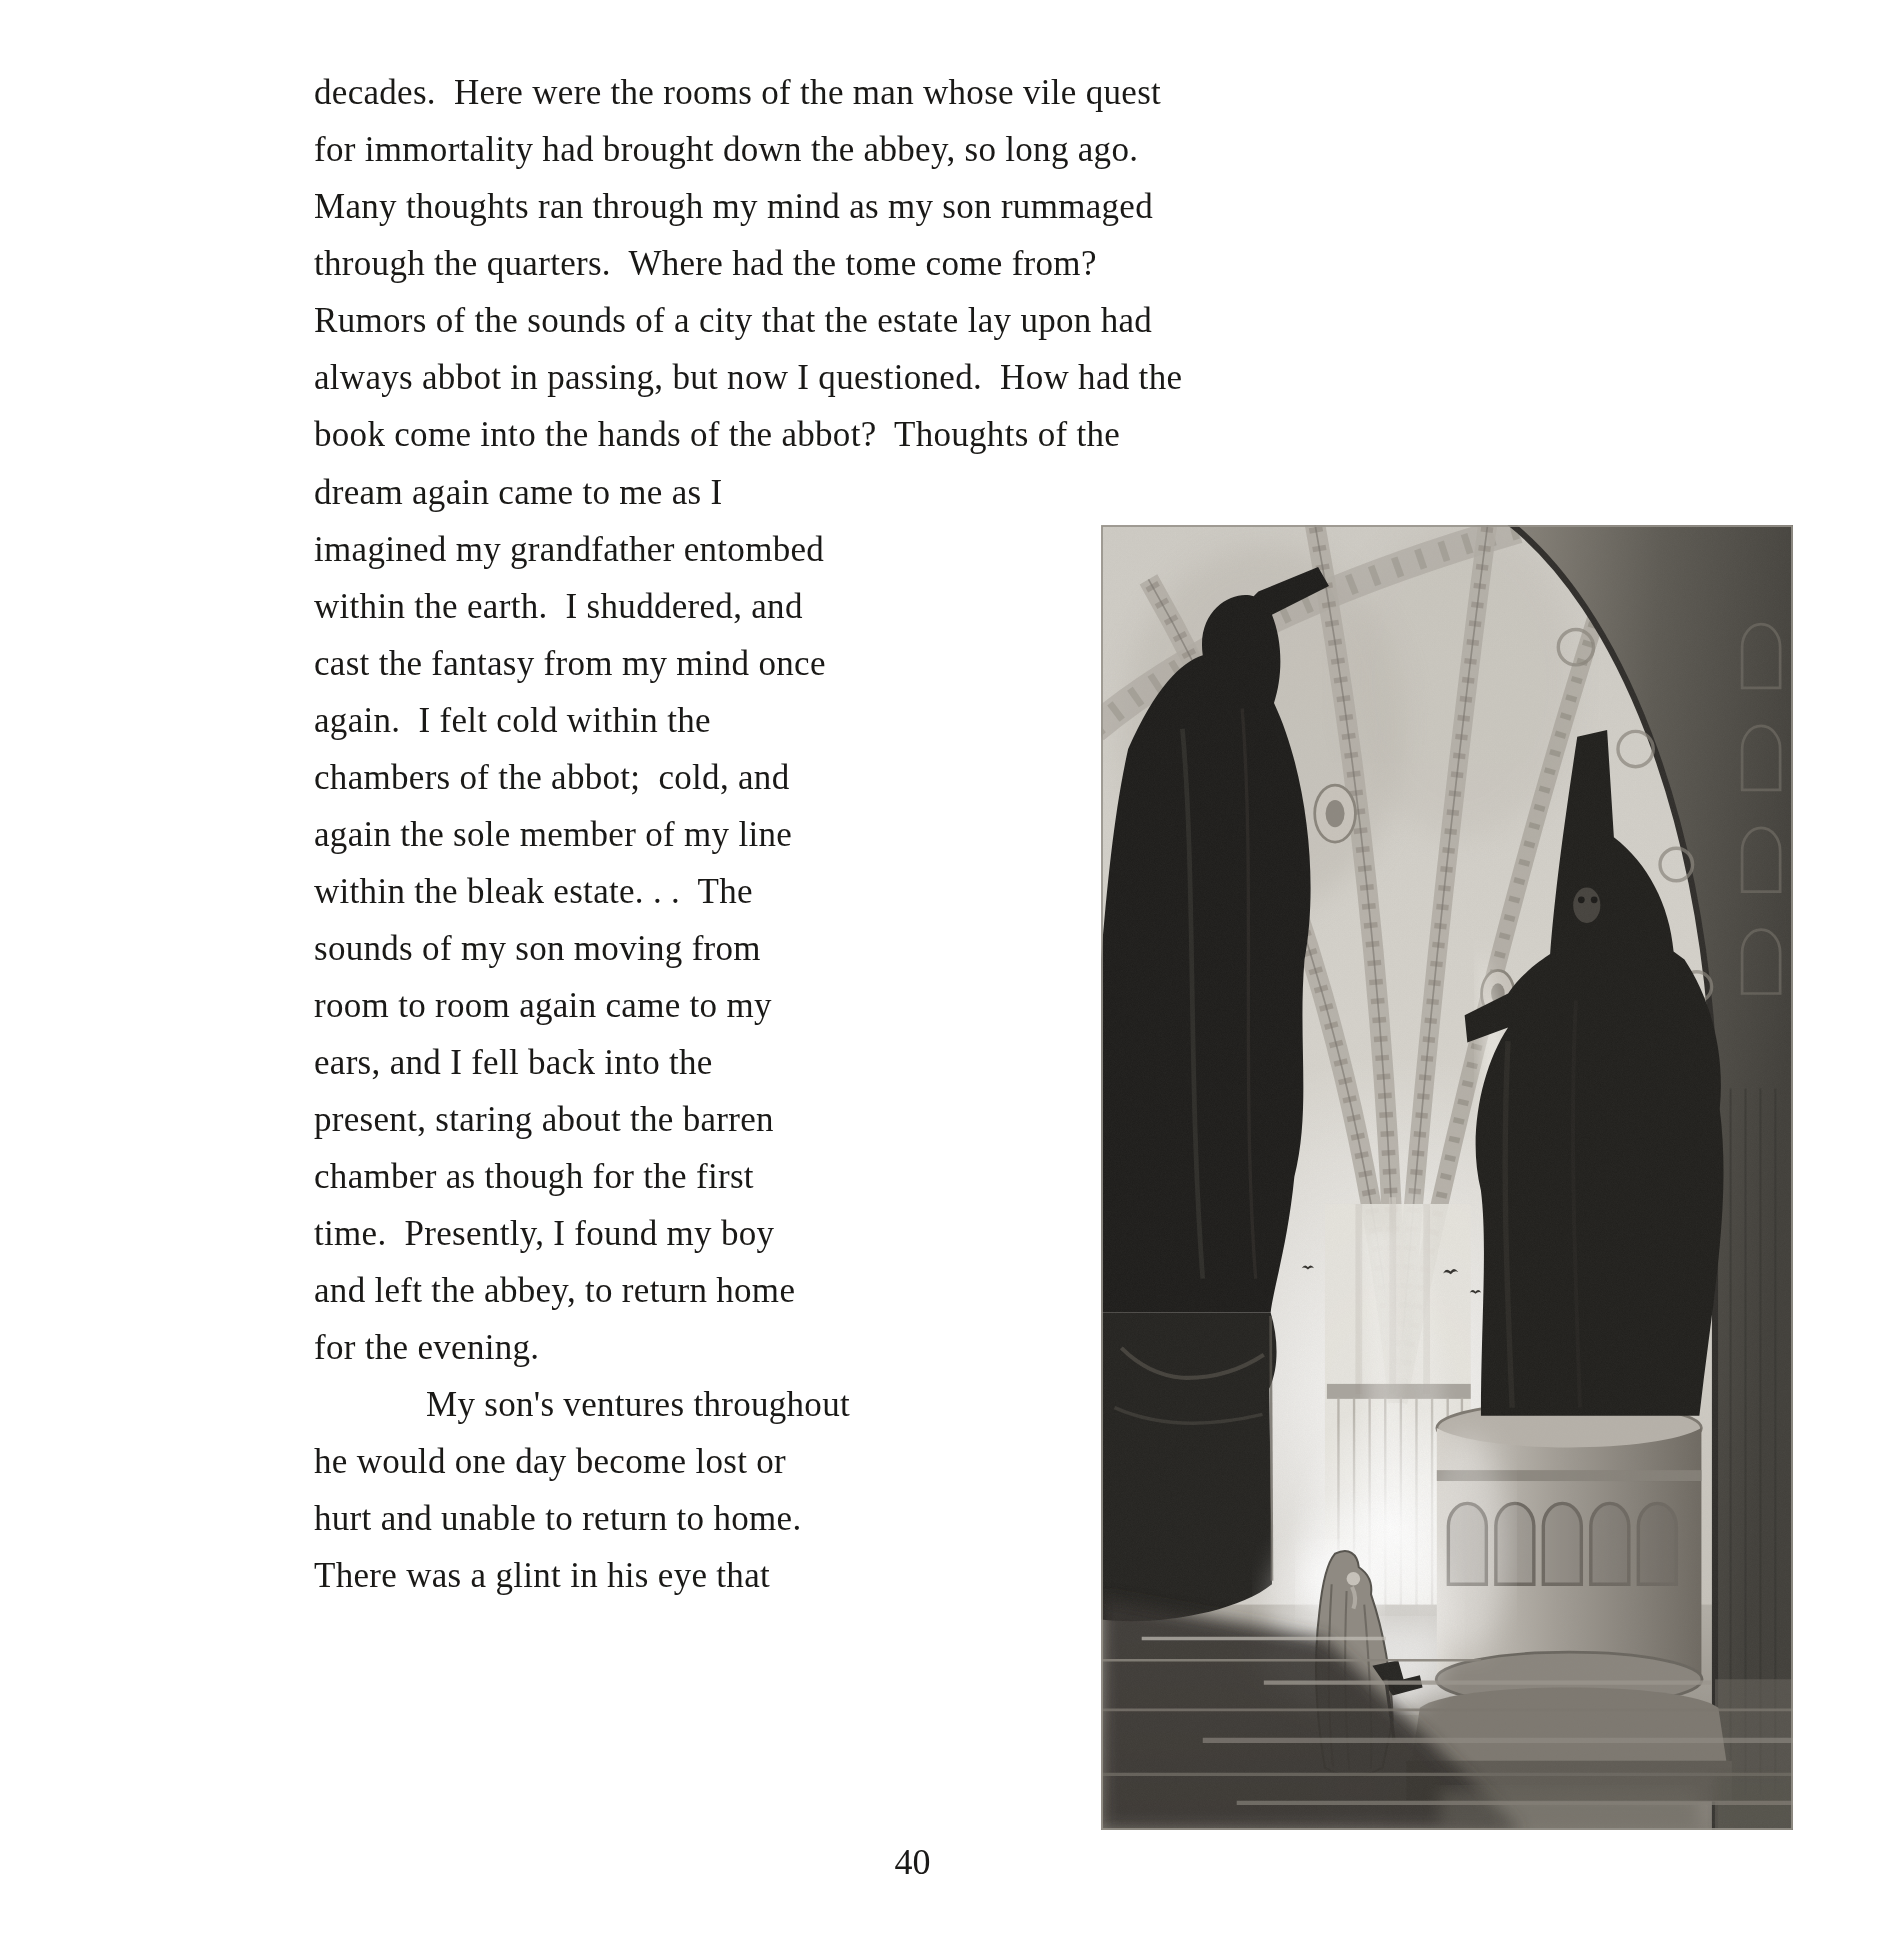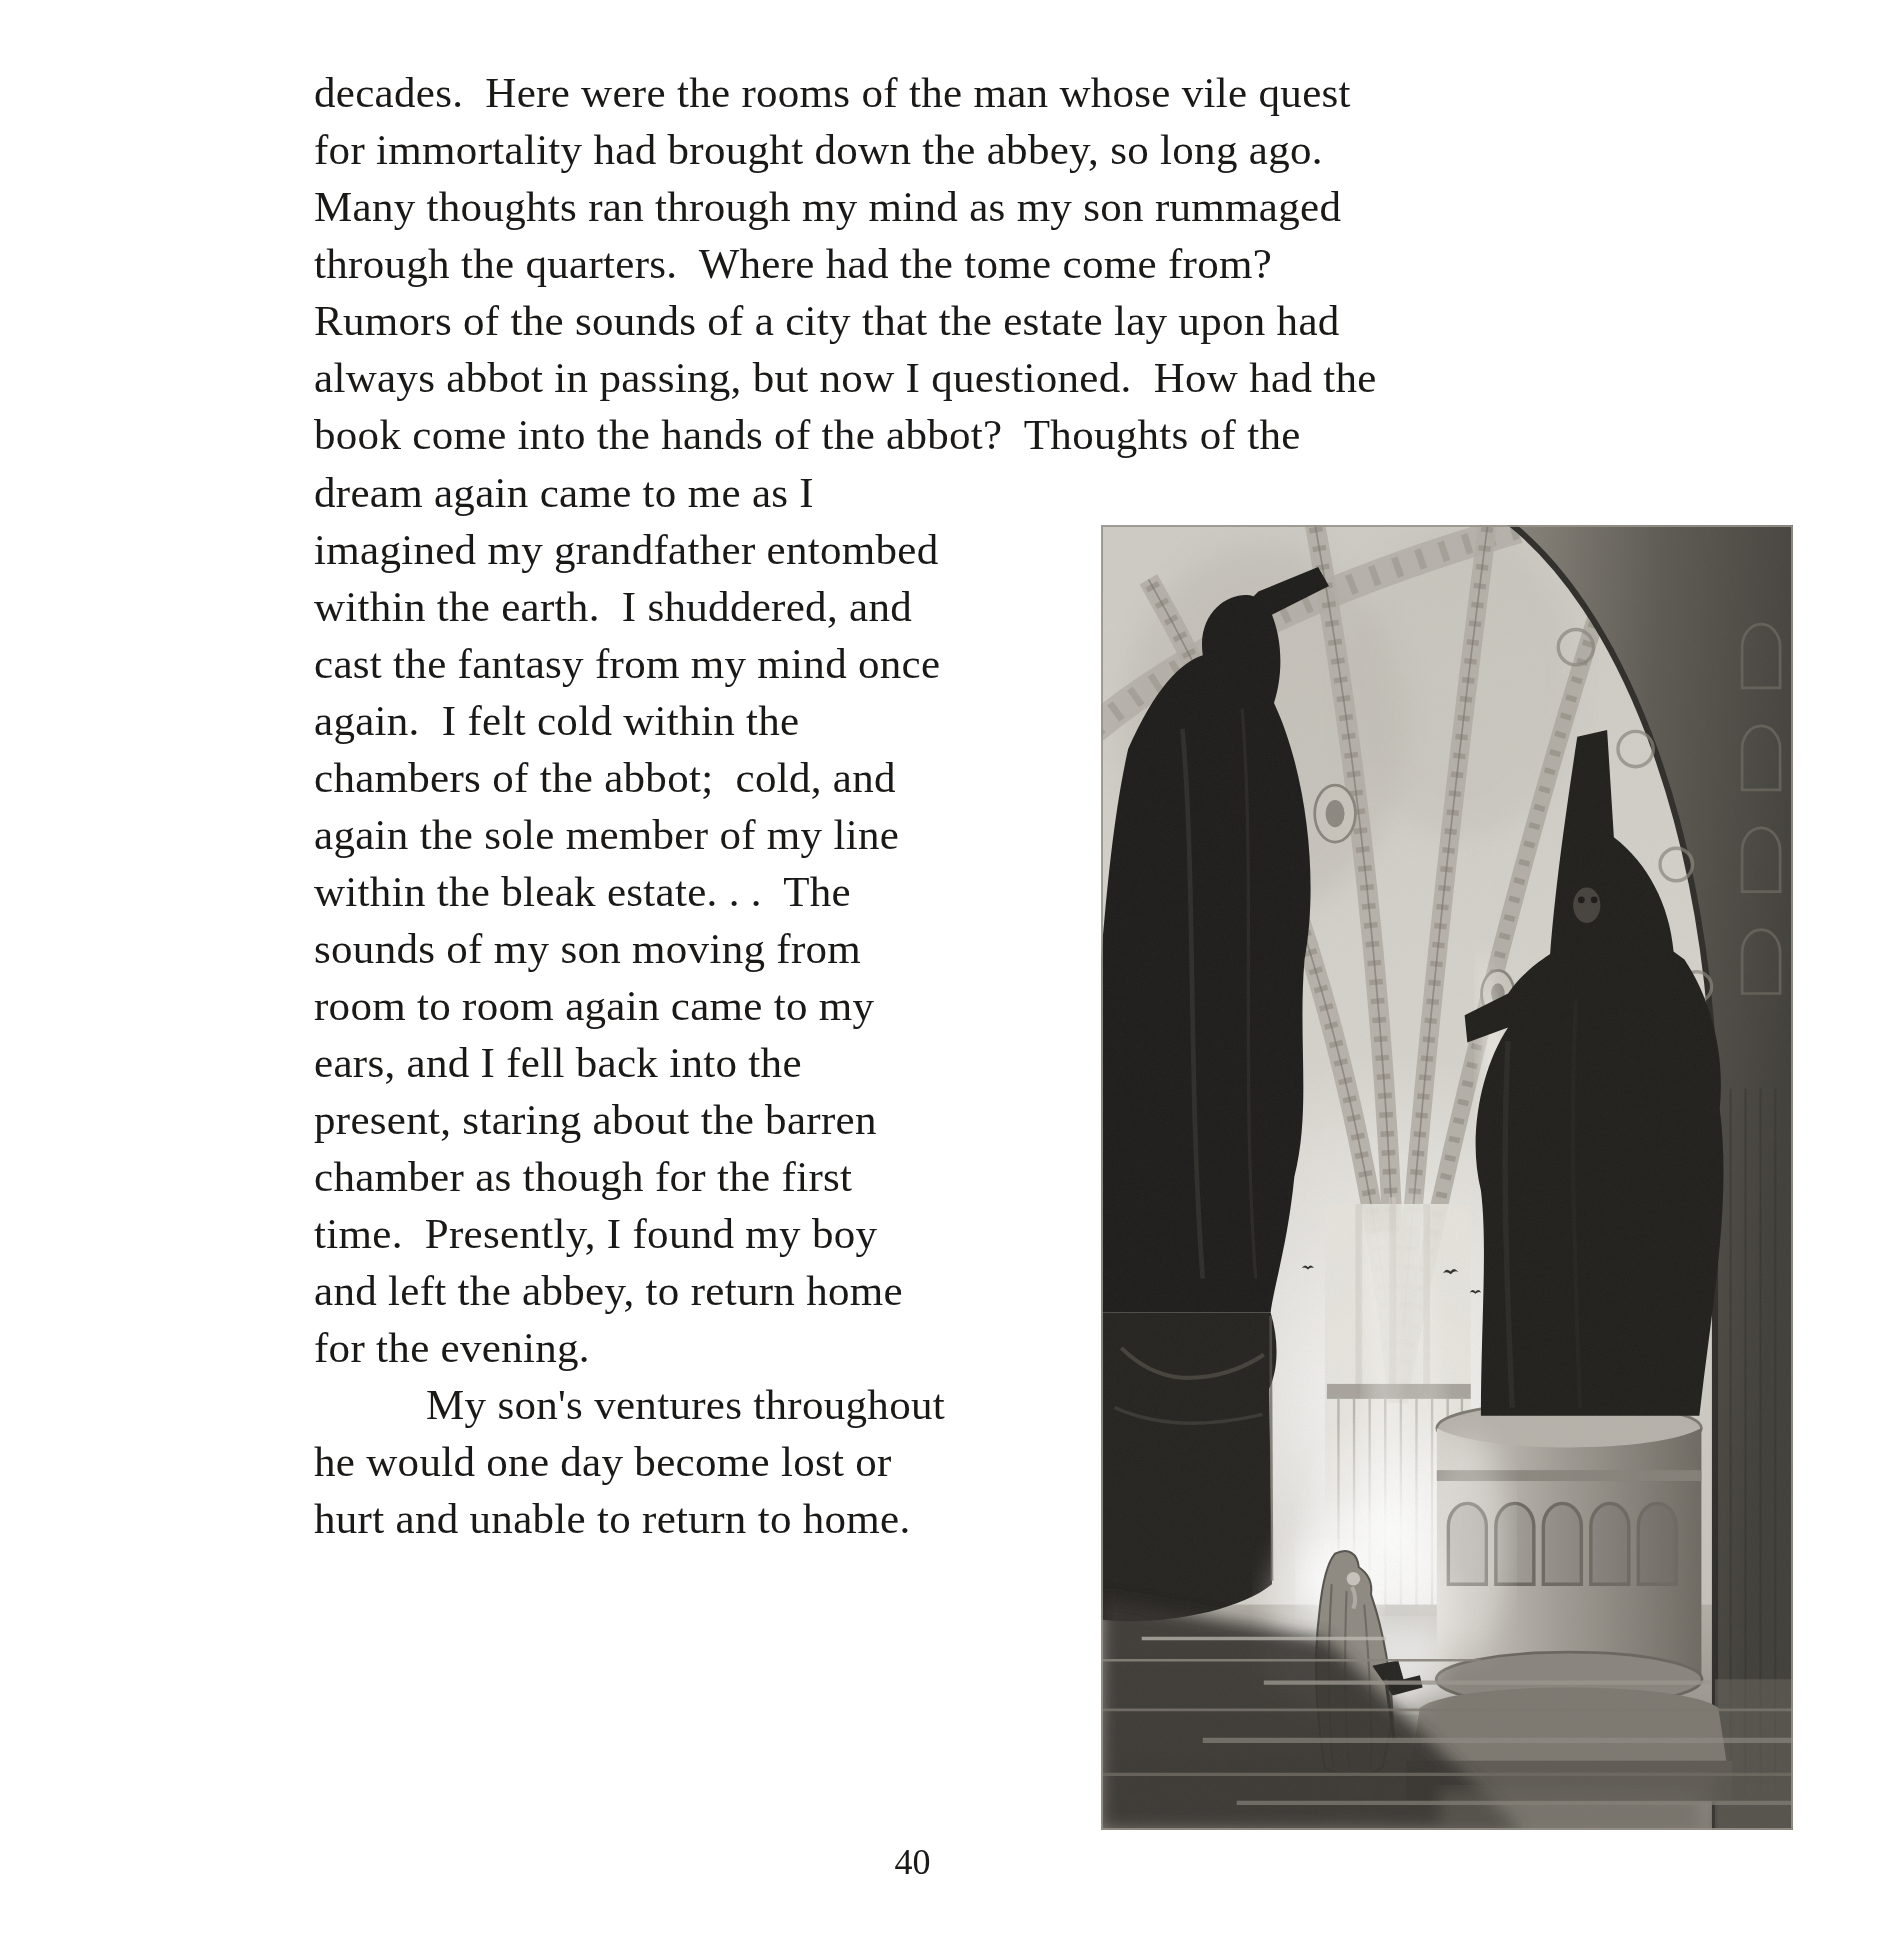--- a/index.html
+++ b/index.html
@@ -4,21 +4,21 @@
 <style>
   html,body { margin:0; padding:0; background:#ffffff; }
   .page {
     position:relative; width:1898px; height:1936px; background:#ffffff;
     font-family:"Liberation Serif","DejaVu Serif",serif; color:#1a1917;
     overflow:hidden;
   }
   .text-block { position:absolute; left:314px; }
   .block-full   { top:64px;  width:1290px; }
   .block-column { top:464px; width:821px; }
-  .tline { height:57px; line-height:57px; font-size:43px; white-space:pre; letter-spacing:0.3px; }
+  .tline { height:57px; line-height:57px; font-size:35px; white-space:pre; letter-spacing:0.3px; }
   .tline.indent { padding-left:112px; }
   .illustration-fig {
     position:absolute; left:1101px; top:525px; width:692px; height:1305px; margin:0;
   }
   .illustration-fig svg { display:block; width:100%; height:100%; }
   .page-number {
     position:absolute; left:298px; top:1838px; width:1229px; height:48px;
     text-align:center; font-size:36px; line-height:48px;
   }
 </style>
@@ -50,20 +50,21 @@
       <div class="tline">room to room again came to my</div>
       <div class="tline">ears, and I fell back into the</div>
       <div class="tline">present, staring about the barren</div>
       <div class="tline">chamber as though for the first</div>
       <div class="tline">time.  Presently, I found my boy</div>
       <div class="tline">and left the abbey, to return home</div>
       <div class="tline">for the evening.</div>
       <div class="tline indent">My son's ventures throughout</div>
       <div class="tline">he would one day become lost or</div>
       <div class="tline">hurt and unable to return to home.</div>
+      <div class="tline">There was a glint in his eye that</div>
     </div>
 
   <figure class="illustration-fig">
     <svg viewBox="0 0 1020 1922" preserveAspectRatio="none" role="img" aria-label="Graphite pencil drawing: two dark hooded statues loom on tall pedestals beneath immense vaulted arches; birds fly in the bright distance while a small robed figure shuffles across the reflective floor below">
       <defs>
         <linearGradient id="gVault" x1="0" y1="0" x2="0" y2="1">
           <stop offset="0" stop-color="#cfccc5"></stop>
           <stop offset="0.55" stop-color="#d8d5ce"></stop>
           <stop offset="1" stop-color="#c4c0b8"></stop>
         </linearGradient>

